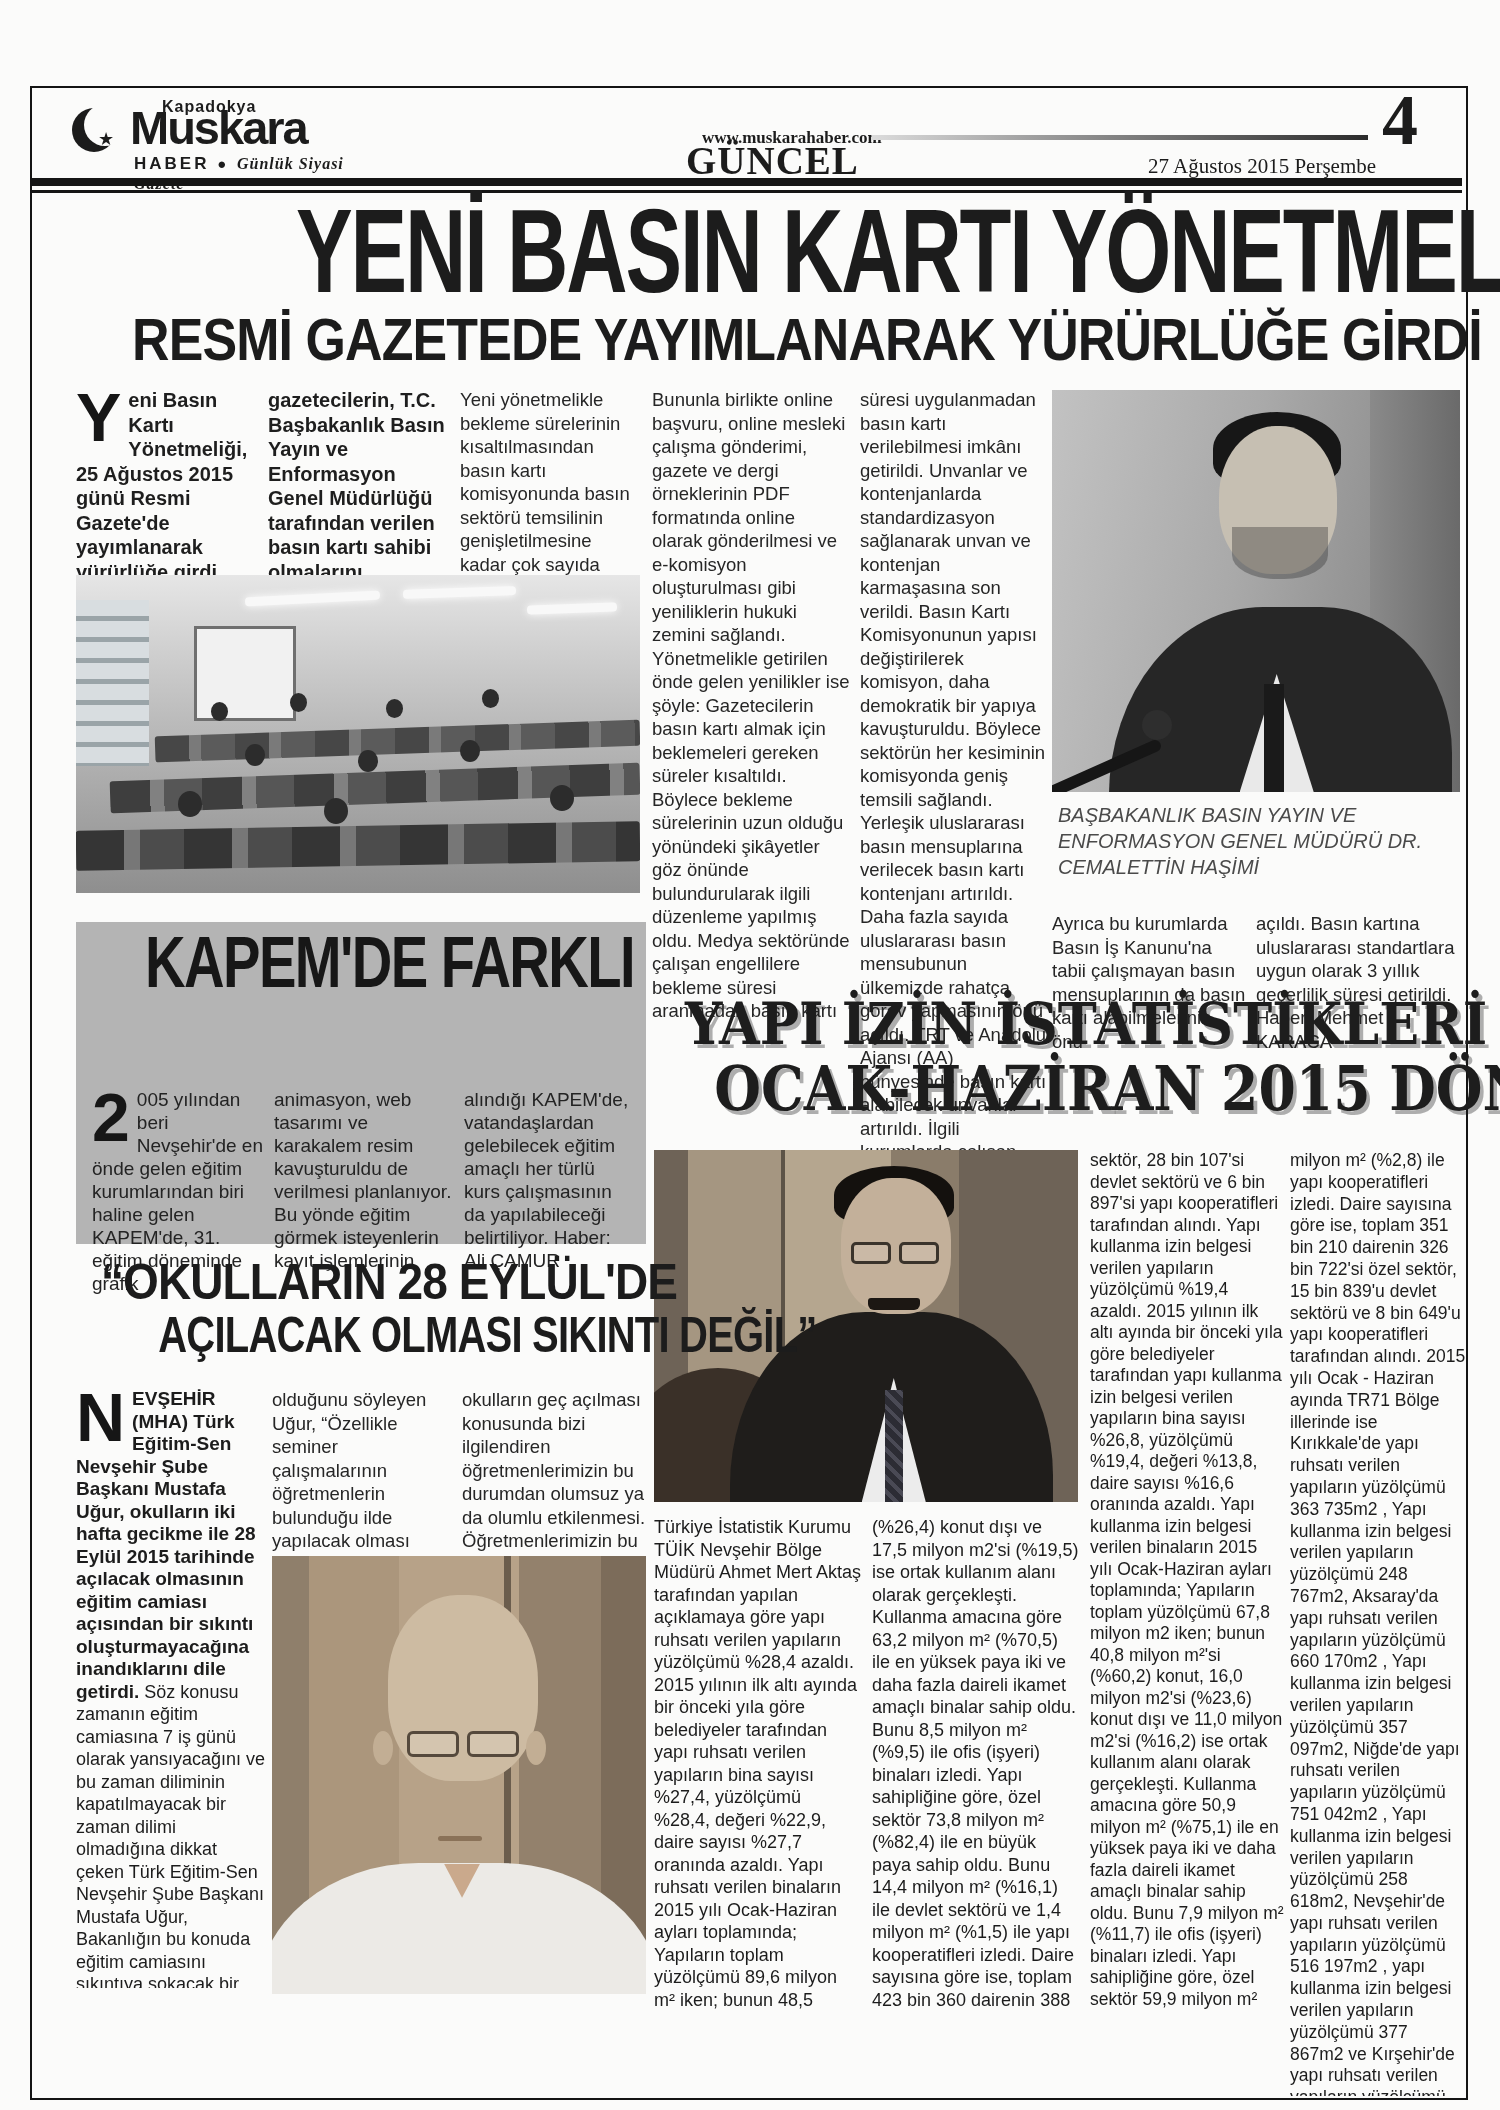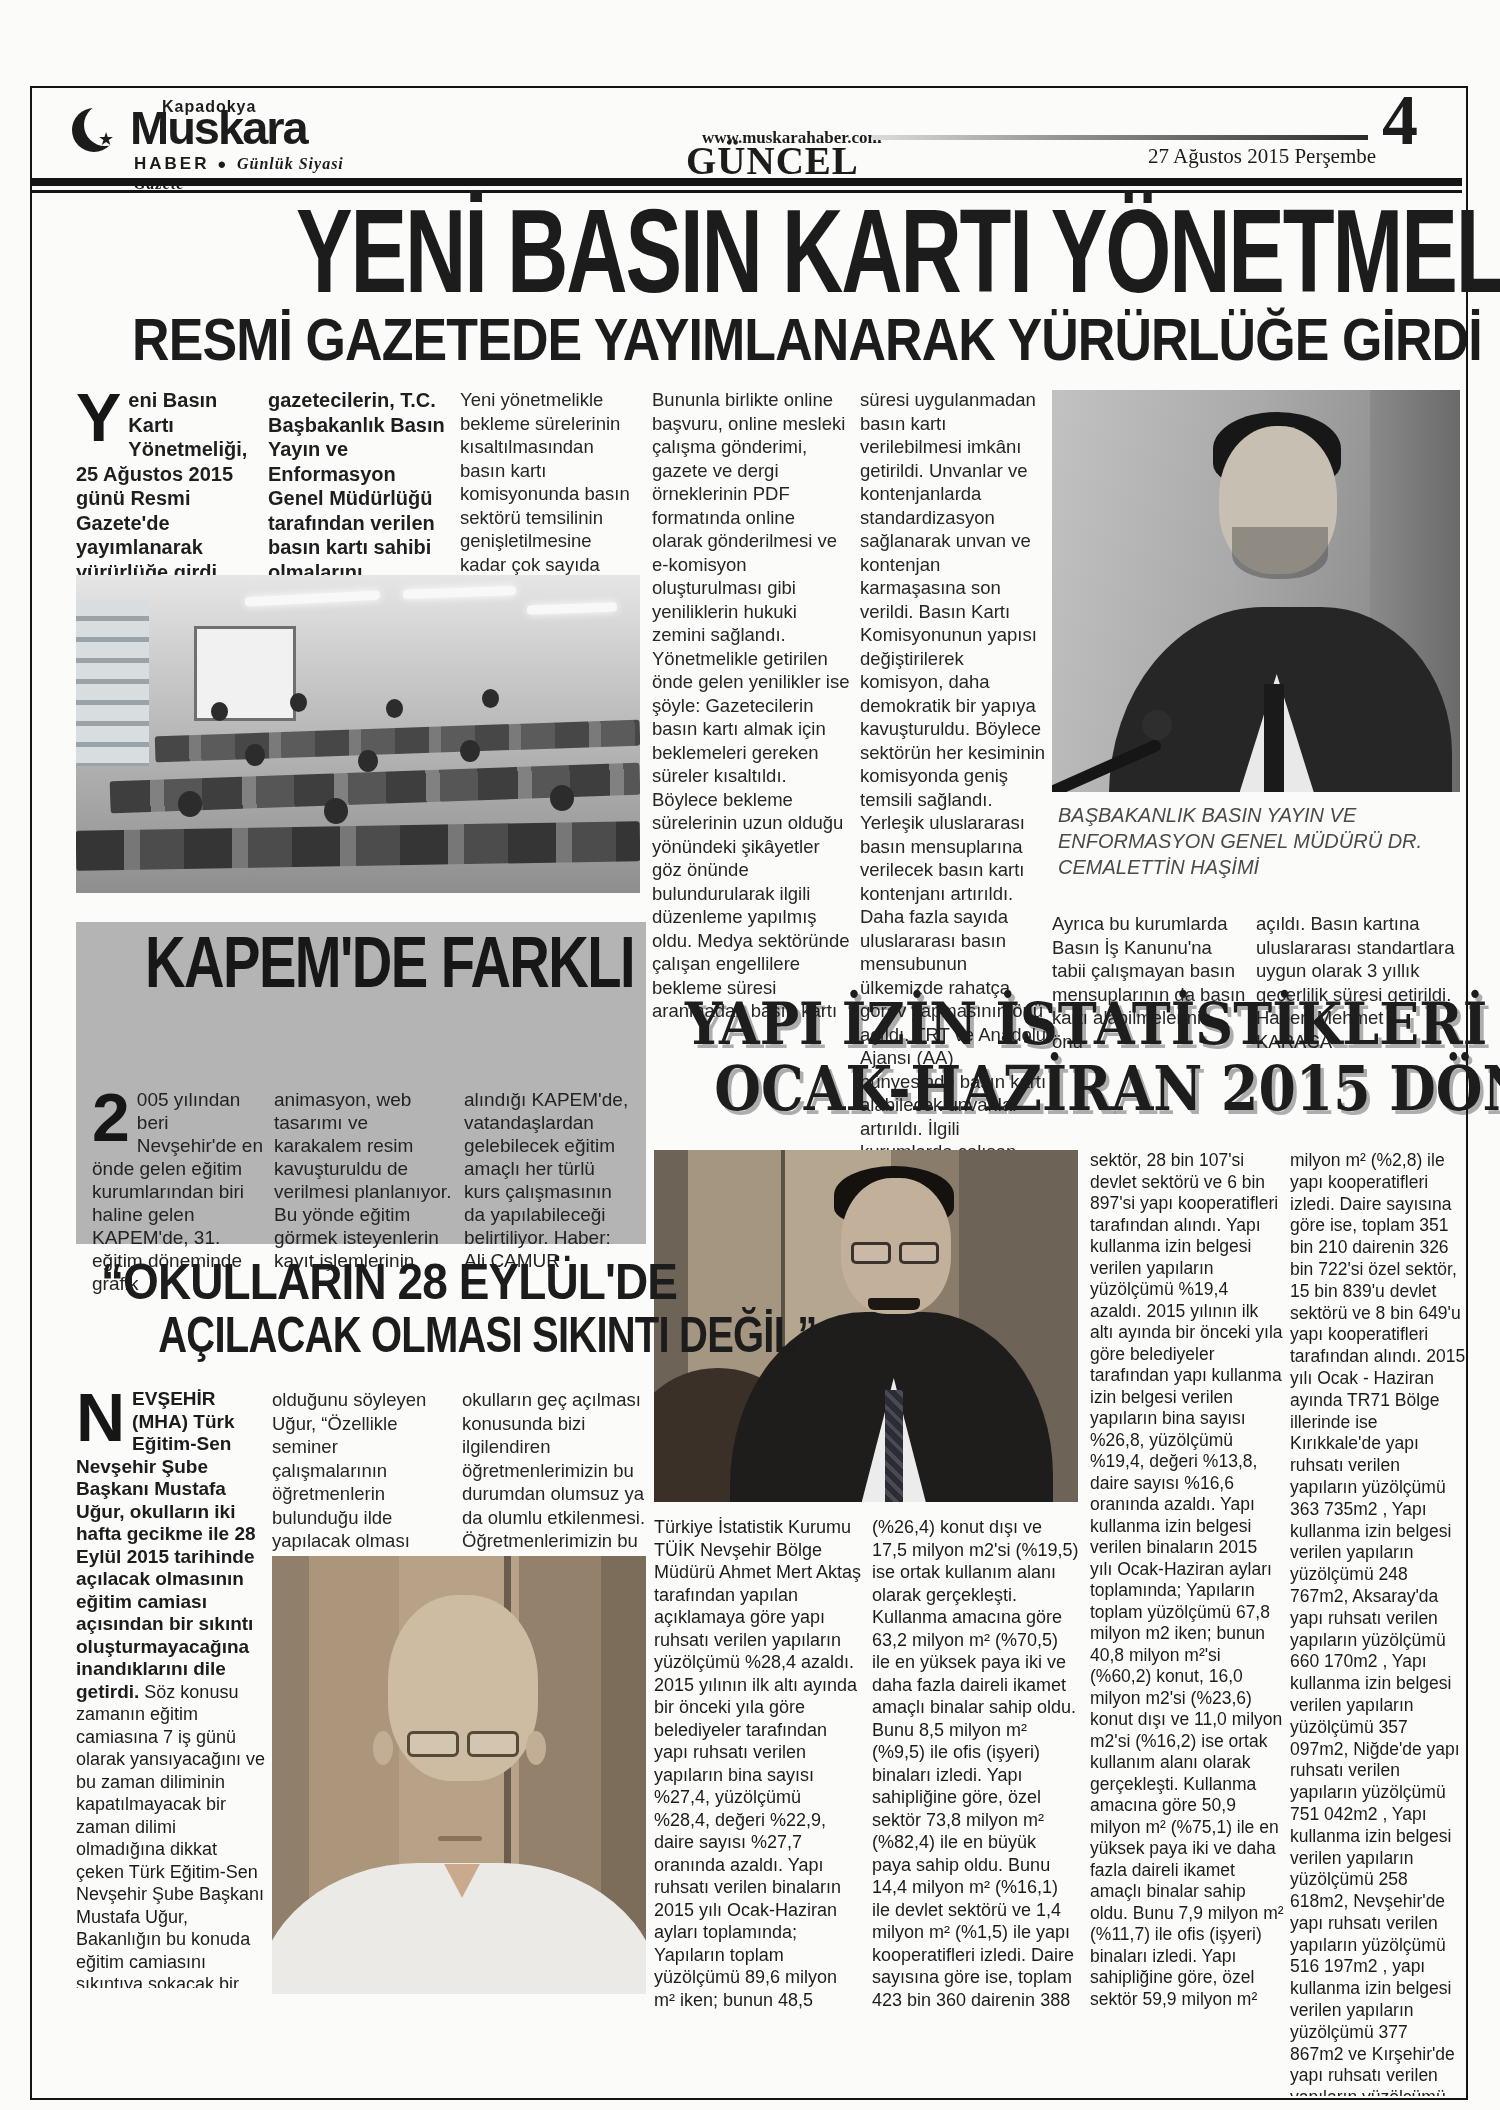--- a/index.html
+++ b/index.html
@@ -16,21 +16,21 @@
   .crescent .star{position:absolute;left:26px;top:26px;font-size:18px;color:#1b1b1b;line-height:1;}
   .kapadokya{left:90px;top:0;font-size:16px;font-weight:700;letter-spacing:1px;}
   .brand{left:58px;top:6px;font-size:47px;font-weight:900;letter-spacing:-2px;line-height:1;}
   .haber-row{left:62px;top:56px;font-size:17px;font-weight:900;letter-spacing:3px;}
   .haber-bullet{font-size:15px;}
   .tagline{font-family:"Liberation Serif",serif;font-style:italic;font-weight:700;font-size:16px;letter-spacing:1px;}
   .website{left:702px;top:128px;font-family:"Liberation Serif",serif;font-weight:700;font-size:17px;}
   .gradline{left:872px;top:135px;width:496px;height:5px;
             background:linear-gradient(90deg,#dcdcdc 0%,#9a9a9a 35%,#2b2b2b 100%);}
   .section-name{left:686px;top:138px;font-family:"Liberation Serif",serif;font-weight:900;font-size:39px;letter-spacing:1px;}
-  .issue-date{left:1148px;top:144px;font-family:"Liberation Serif",serif;font-size:21px;}
+  .issue-date{left:1148px;top:154px;font-family:"Liberation Serif",serif;font-size:21px;}
   .page-num{left:1382px;top:84px;font-family:"Liberation Serif",serif;font-weight:700;font-size:72px;line-height:1;}
   .masthead-rule{left:32px;top:178px;width:1430px;height:4px;border-top:8px solid #151515;border-bottom:3px solid #151515;}
 
   
   .h-center{text-align:center;white-space:nowrap;}
   .hl1{left:40px;top:192px;width:1420px;}
   .hl1 span{display:inline-block;font-size:118px;font-weight:900;line-height:1.0;letter-spacing:-3px;transform:scaleX(0.72);}
   .hl2{left:40px;top:310px;width:1420px;}
   .hl2 span{display:inline-block;font-size:59px;font-weight:900;letter-spacing:-1px;line-height:1.05;transform:scaleX(0.88);}
 

